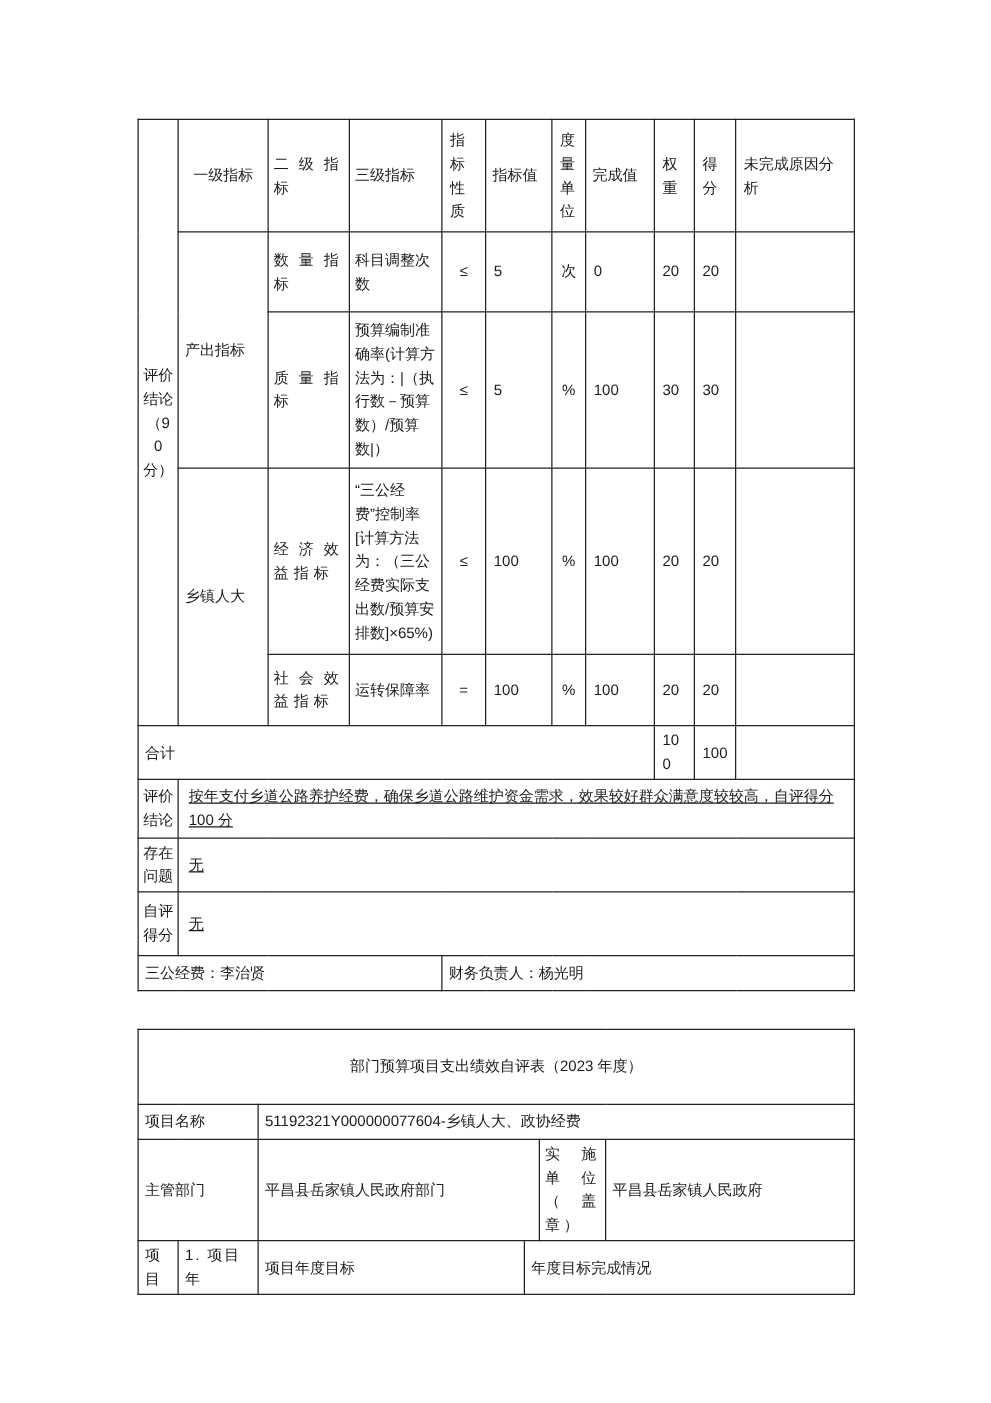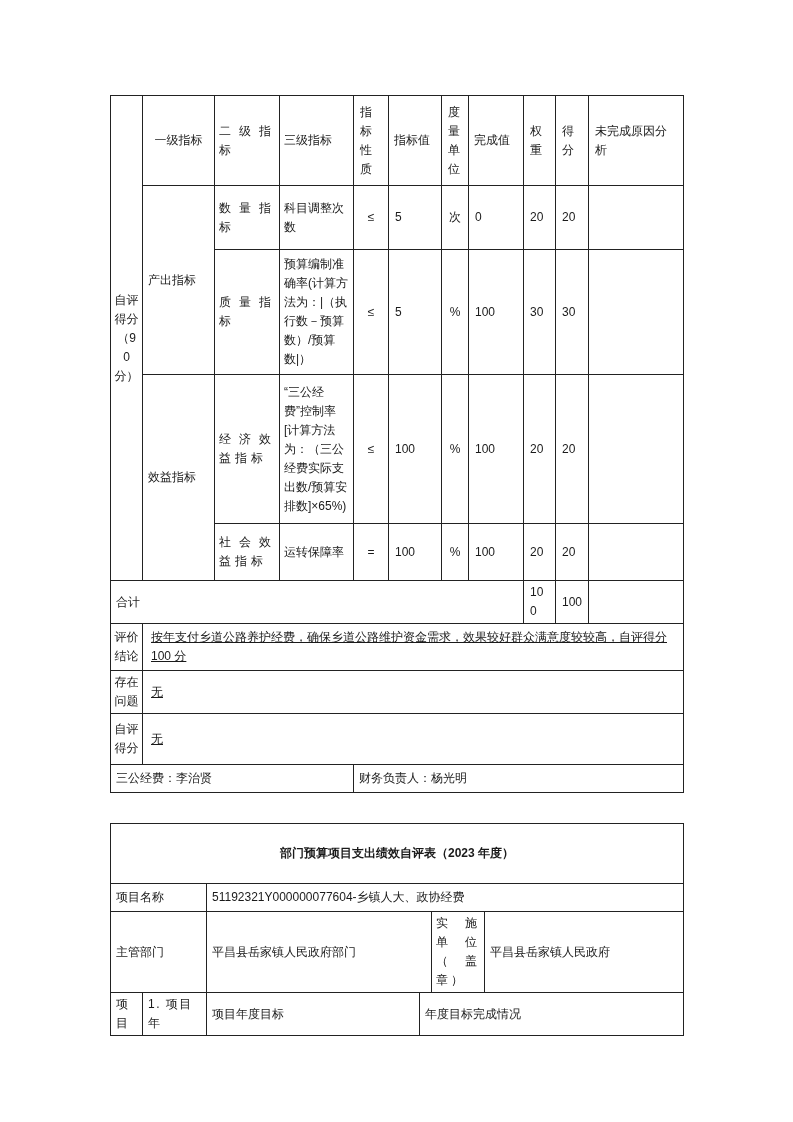--- a/index.html
+++ b/index.html
@@ -35,21 +35,21 @@
   .t2 { margin-top: 30px; }
 
   .ctr  { text-align: center; }
   .jc   { text-align: justify; letter-spacing: 4px; padding: 2px 4px !important; }
   .vlab { padding: 2px 3px !important; text-align: center; }
   .vert { padding: 2px 6px !important; }
   .num  { padding-left: 6px !important; }
   .l3   { padding: 2px 4px !important; }
   .wide { padding: 4px 8px !important; text-decoration: underline; }
   .rsn  { padding: 2px 6px !important; }
-  .title-cell { text-align: center; font-weight: bold; }
+  .title-cell { text-align: center; }
   .impl { text-align: justify; letter-spacing: 3px; padding: 2px 4px !important; }
   .sp1  { letter-spacing: 1.5px; }
 
   .pagenum {
     margin-top: 32px;
     text-align: center;
     font-size: 13px;
     color: #1f1f1f;
     letter-spacing: 1px;
   }
@@ -69,21 +69,21 @@
         <col style="width:35px">
           <col style="width:53px">
           <col style="width:27px">
           <col style="width:55px">
         <col style="width:32px">
           <col style="width:33px">
           <col style="width:95px">
       </colgroup>
       <tbody>
           <tr style="height:90px">
-        <td rowspan="5" class="vlab">自评得分（90分）</td>
+        <td rowspan="5" class="vlab">评价结论（90分）</td>
         <td class="ctr">一级指标</td>
         <td class="jc">二级指标</td>
         <td class="l3">三级指标</td>
         <td class="vert">指标性质</td>
         <td>指标值</td>
         <td class="vert">度量单位</td>
         <td>完成值</td>
         <td class="vert">权重</td>
         <td class="vert">得分</td>
         <td class="rsn">未完成原因分析</td>
@@ -105,21 +105,21 @@
         <td class="l3">预算编制准确率(计算方法为：|（执行数－预算数）/预算数|）</td>
         <td class="ctr">≤</td>
         <td class="num">5</td>
         <td class="ctr">%</td>
         <td class="num">100</td>
         <td class="num">30</td>
         <td class="num">30</td>
         <td></td>
       </tr>
       <tr style="height:149px">
-        <td rowspan="2">效益指标</td>
+        <td rowspan="2">乡镇人大</td>
         <td class="jc">经济效益指标</td>
         <td class="l3">“三公经费”控制率[计算方法为：（三公经费实际支出数/预算安排数]×65%)</td>
         <td class="ctr">≤</td>
         <td class="num">100</td>
         <td class="ctr">%</td>
         <td class="num">100</td>
         <td class="num">20</td>
         <td class="num">20</td>
         <td></td>
       </tr>

